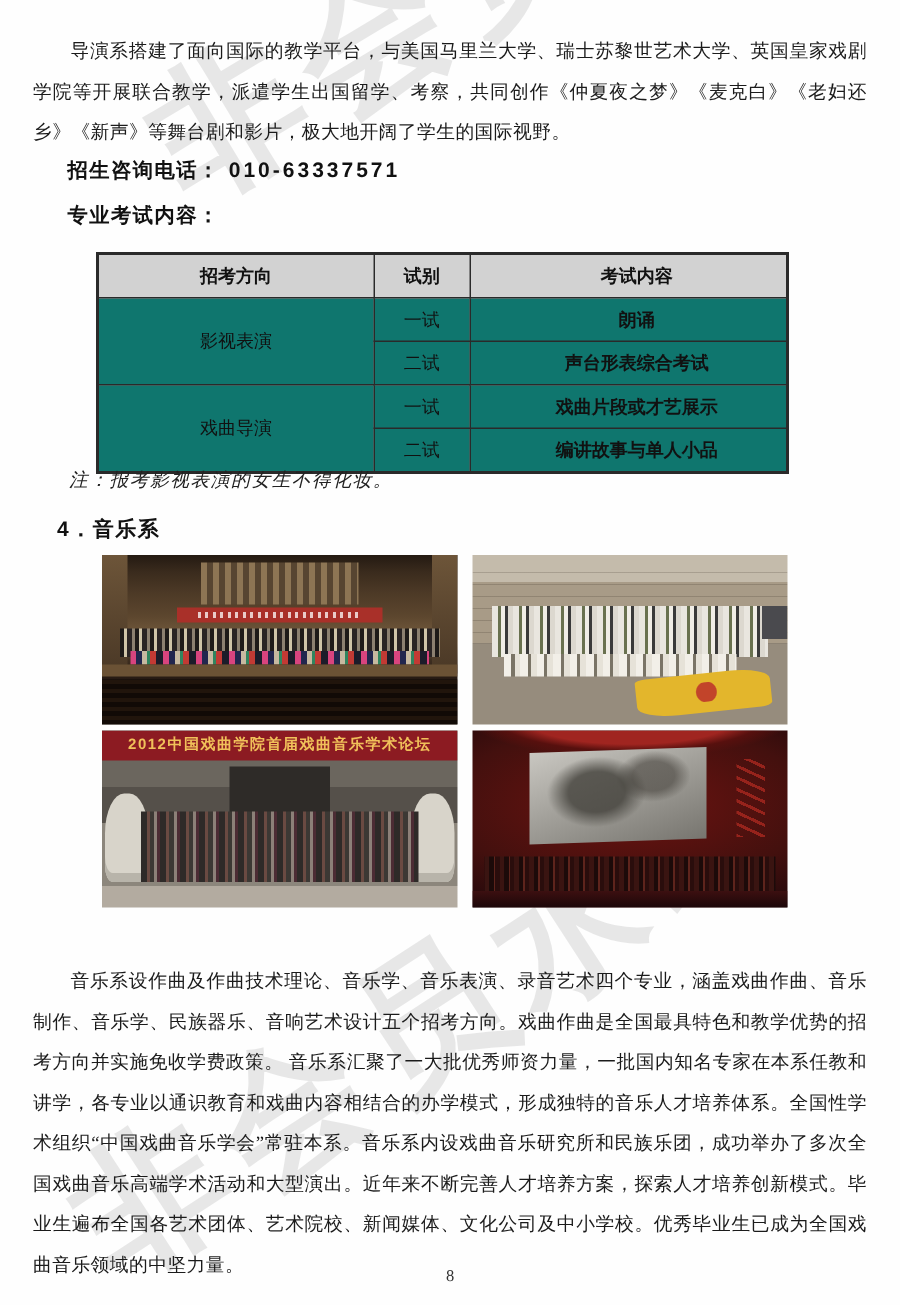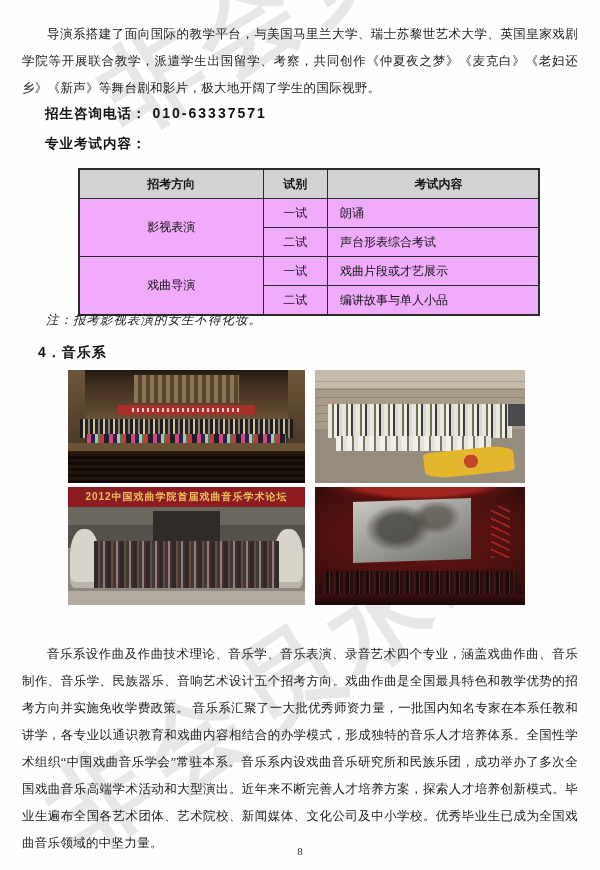--- a/index.html
+++ b/index.html
@@ -17,29 +17,29 @@
     font-weight:bold;color:#111;font-size:13.5px;letter-spacing:1px;}
   .phone-line{top:105px;left:45px;text-align:right;}
   .phone-line .num{letter-spacing:2px;margin-left:6px;font-size:14px;}
   .exam-heading{top:135px;left:45px;}
   .section-heading{top:344px;left:38px;font-size:14px;}
 
   .note-line{position:absolute;top:312px;left:46px;font-size:12.5px;color:#222;
     font-style:italic;letter-spacing:1px;}
 
   
-  .exam-table{position:absolute;top:168px;left:78px;width:462px;border-collapse:collapse;
+  .exam-table{position:absolute;top:168px;left:64px;width:462px;border-collapse:collapse;
     font-size:12px;color:#111;}
-  .exam-table td,.exam-table th{border:1px solid #2a2a2a;height:26px;background:#f0abfc;}
+  .exam-table td,.exam-table th{border:1px solid #2a2a2a;height:26px;background:#0f766e;}
   .exam-table{border:2px solid #2a2a2a;}
   .exam-table th{background:#d2d2d2;font-family:"Liberation Sans","DejaVu Sans",sans-serif;
     font-weight:bold;text-align:center;}
   .col-dir{width:40%;text-align:center;}
   .col-round{width:14%;text-align:center;margin-left:28px;}
-  .col-content{width:46%;text-align:left;padding-left:12px;}
+  .col-content{width:46%;text-align:center;padding-left:12px;font-weight:bold;}
 
   
   .photo-grid{position:absolute;top:370px;left:68px;width:402px;display:grid;
     grid-template-columns:237px 210px;grid-template-rows:113px 118px;gap:4px 10px;}
   .photo{position:relative;overflow:hidden;}
 
   
   .ph-hall{background:linear-gradient(180deg,#241a12 0%,#3a2b1d 10%,#4c3926 22%,
     #5c462e 36%,#6d5539 45%,#7c654a 52%,#3e2e20 62%,#241812 74%,#150e09 100%);}
   .ph-hall .sidewall-l,.ph-hall .sidewall-r{position:absolute;top:0;width:7%;height:70%;

